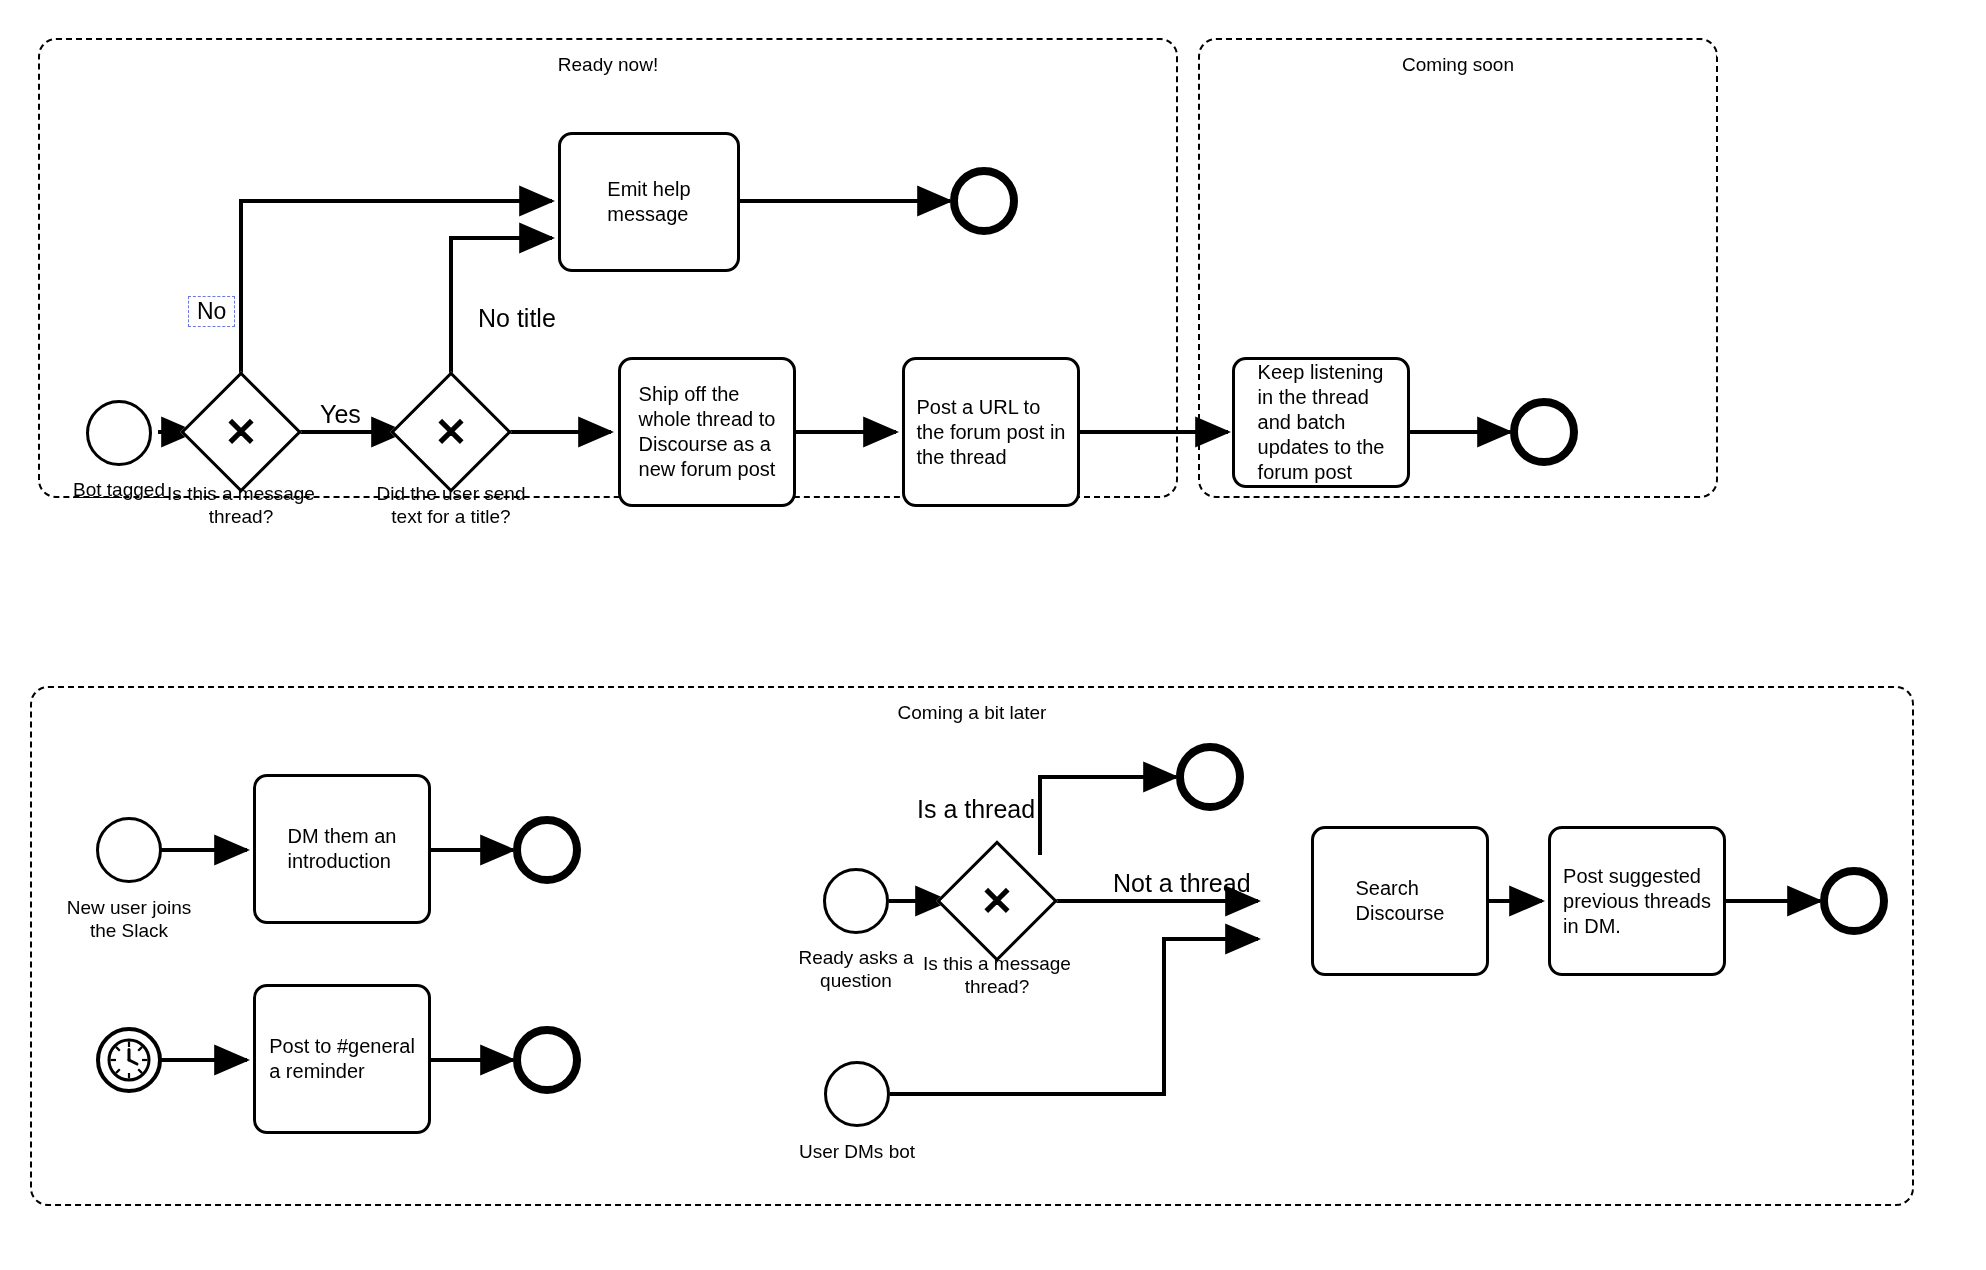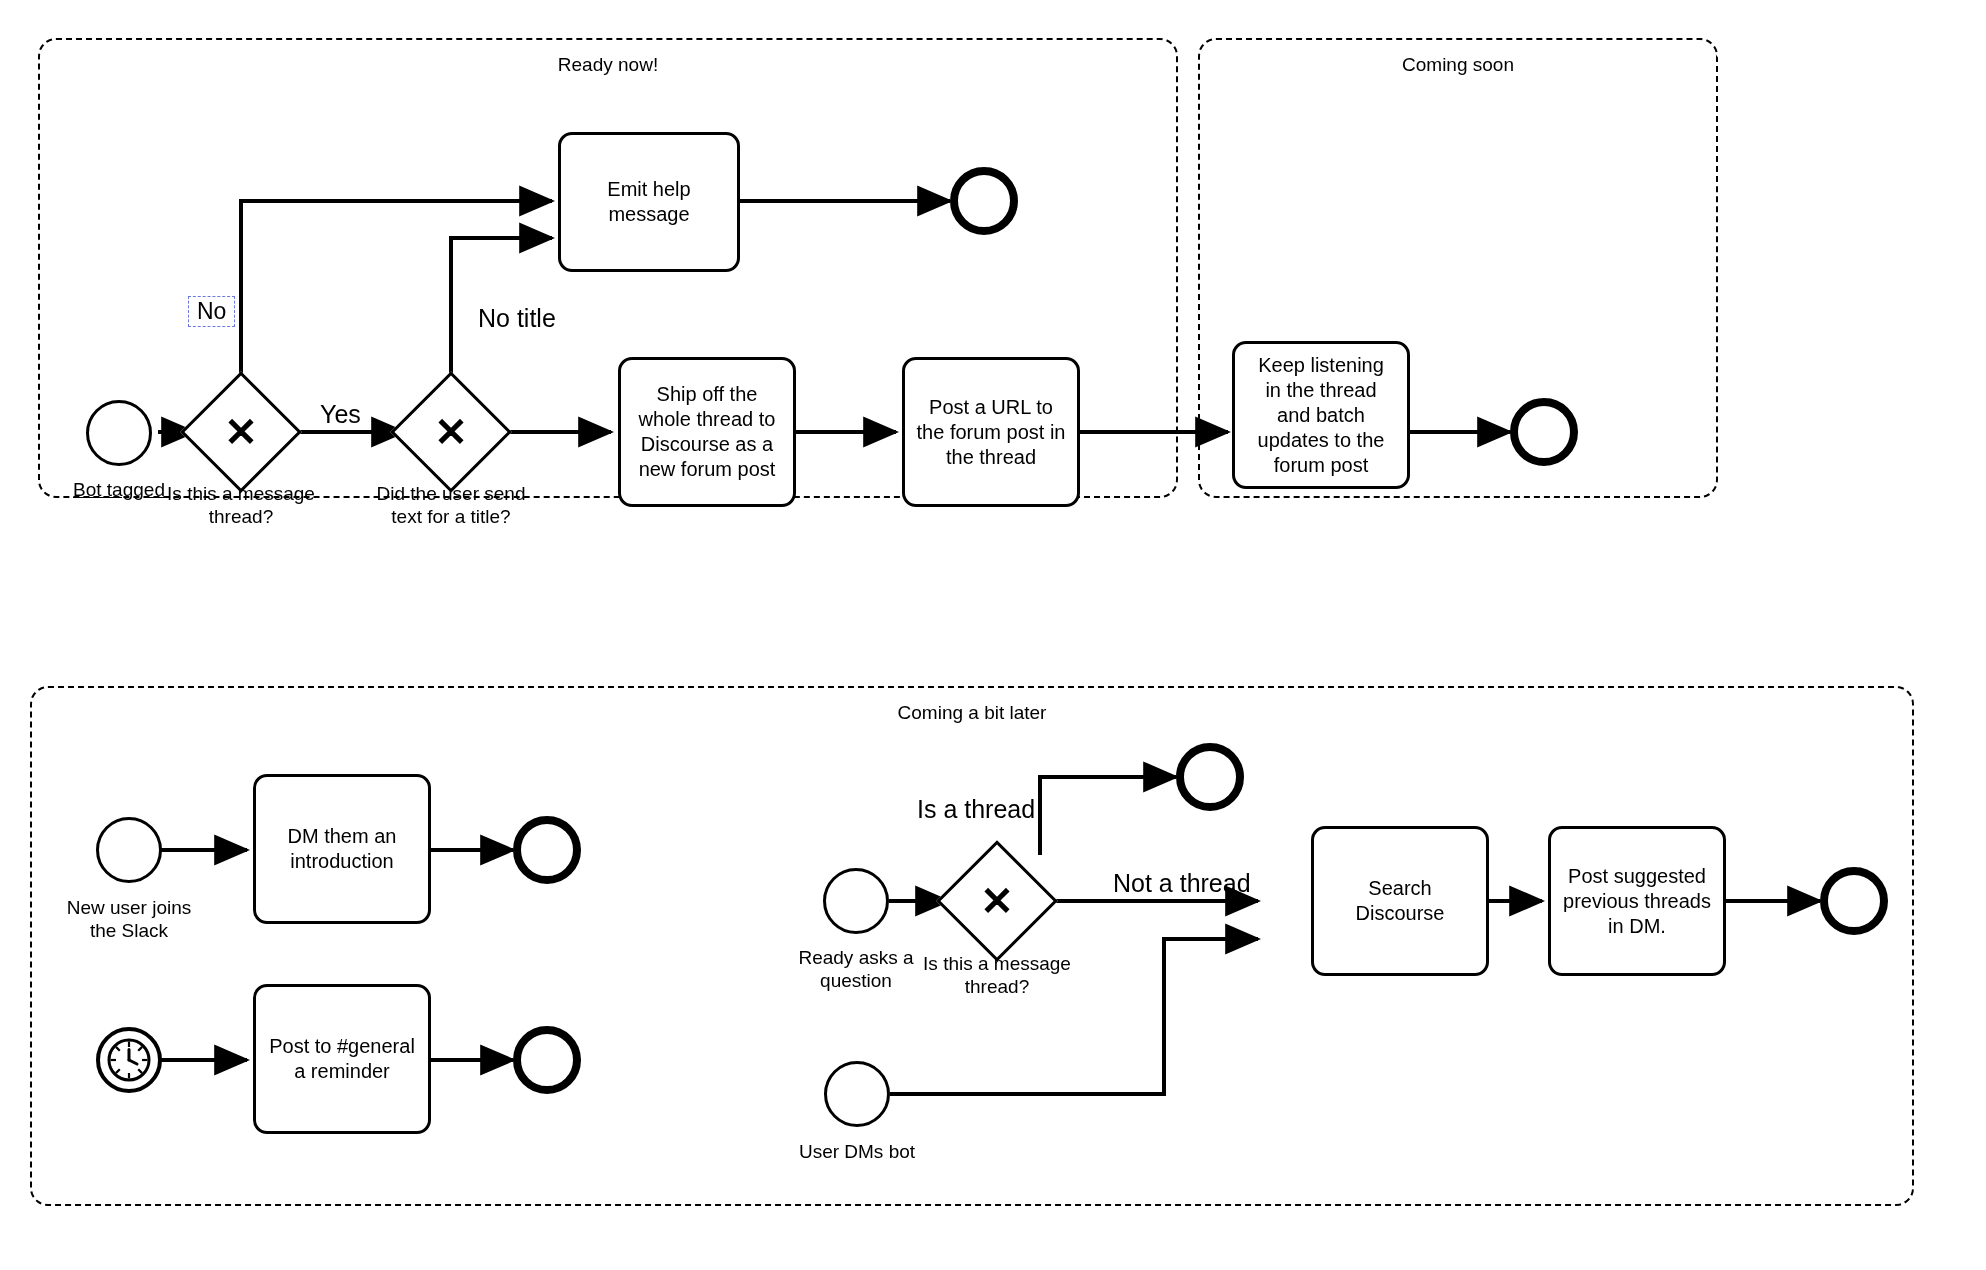--- a/index.html
+++ b/index.html
@@ -5,21 +5,21 @@
   html,body{margin:0;padding:0;background:#ffffff;}
   body{width:1986px;height:1270px;position:relative;
        font-family:"Liberation Sans","DejaVu Sans",sans-serif;color:#000;}
   #canvas{position:absolute;inset:0;width:1986px;height:1270px;}
   .pool{position:absolute;border:2px dashed #000;border-radius:18px;box-sizing:border-box;}
   .pool-title{position:absolute;top:14px;left:0;right:0;text-align:center;
               font-size:19px;line-height:22px;color:#000;}
   
   .node{position:absolute;box-sizing:border-box;}
   .task{border:3.5px solid #000;border-radius:14px;background:#fff;
-        display:flex;align-items:center;justify-content:center;text-align:center;
+        display:flex;align-items:center;justify-content:center;
         font-size:20px;line-height:25px;padding:4px 8px;}
   .event{border-radius:50%;background:#fff;box-sizing:border-box;}
   .event.start{border:3.5px solid #000;}
   .event.end{border:8px solid #000;}
   .event.timer{border:4px solid #000;}
   .timer-inner{position:absolute;left:50%;top:50%;transform:translate(-50%,-50%);}
   .gateway{width:86px;height:86px;background:#fff;border:3.5px solid #000;
            transform:rotate(45deg);box-sizing:border-box;}
   .gw-wrap{position:absolute;width:86px;height:86px;}
   .gw-x{position:absolute;left:0;top:0;width:86px;height:86px;
@@ -145,21 +145,21 @@
 <div class="sel-lbl" style="left:188px;top:296px;">
   <span>No</span>
 </div>
 <div class="flow-lbl" style="left:320px;top:403px;">
   <span>Yes</span>
 </div>
 <div class="flow-lbl" style="left:478px;top:307px;">
   <span>No title</span>
 </div>
 
-<div class="node task" style="left:1232px;top:341px;width:178px;height:148px;">
+<div class="node task" style="left:1232px;top:357px;width:178px;height:131px;">
   <div>
     <span>Keep listening</span><br>
     <span>in the thread</span><br>
     <span>and batch</span><br>
     <span>updates to the</span><br>
     <span>forum post</span>
   </div>
 </div>
 <div class="node event end" style="left:1510px;top:398px;width:68px;height:68px;"></div>
 

